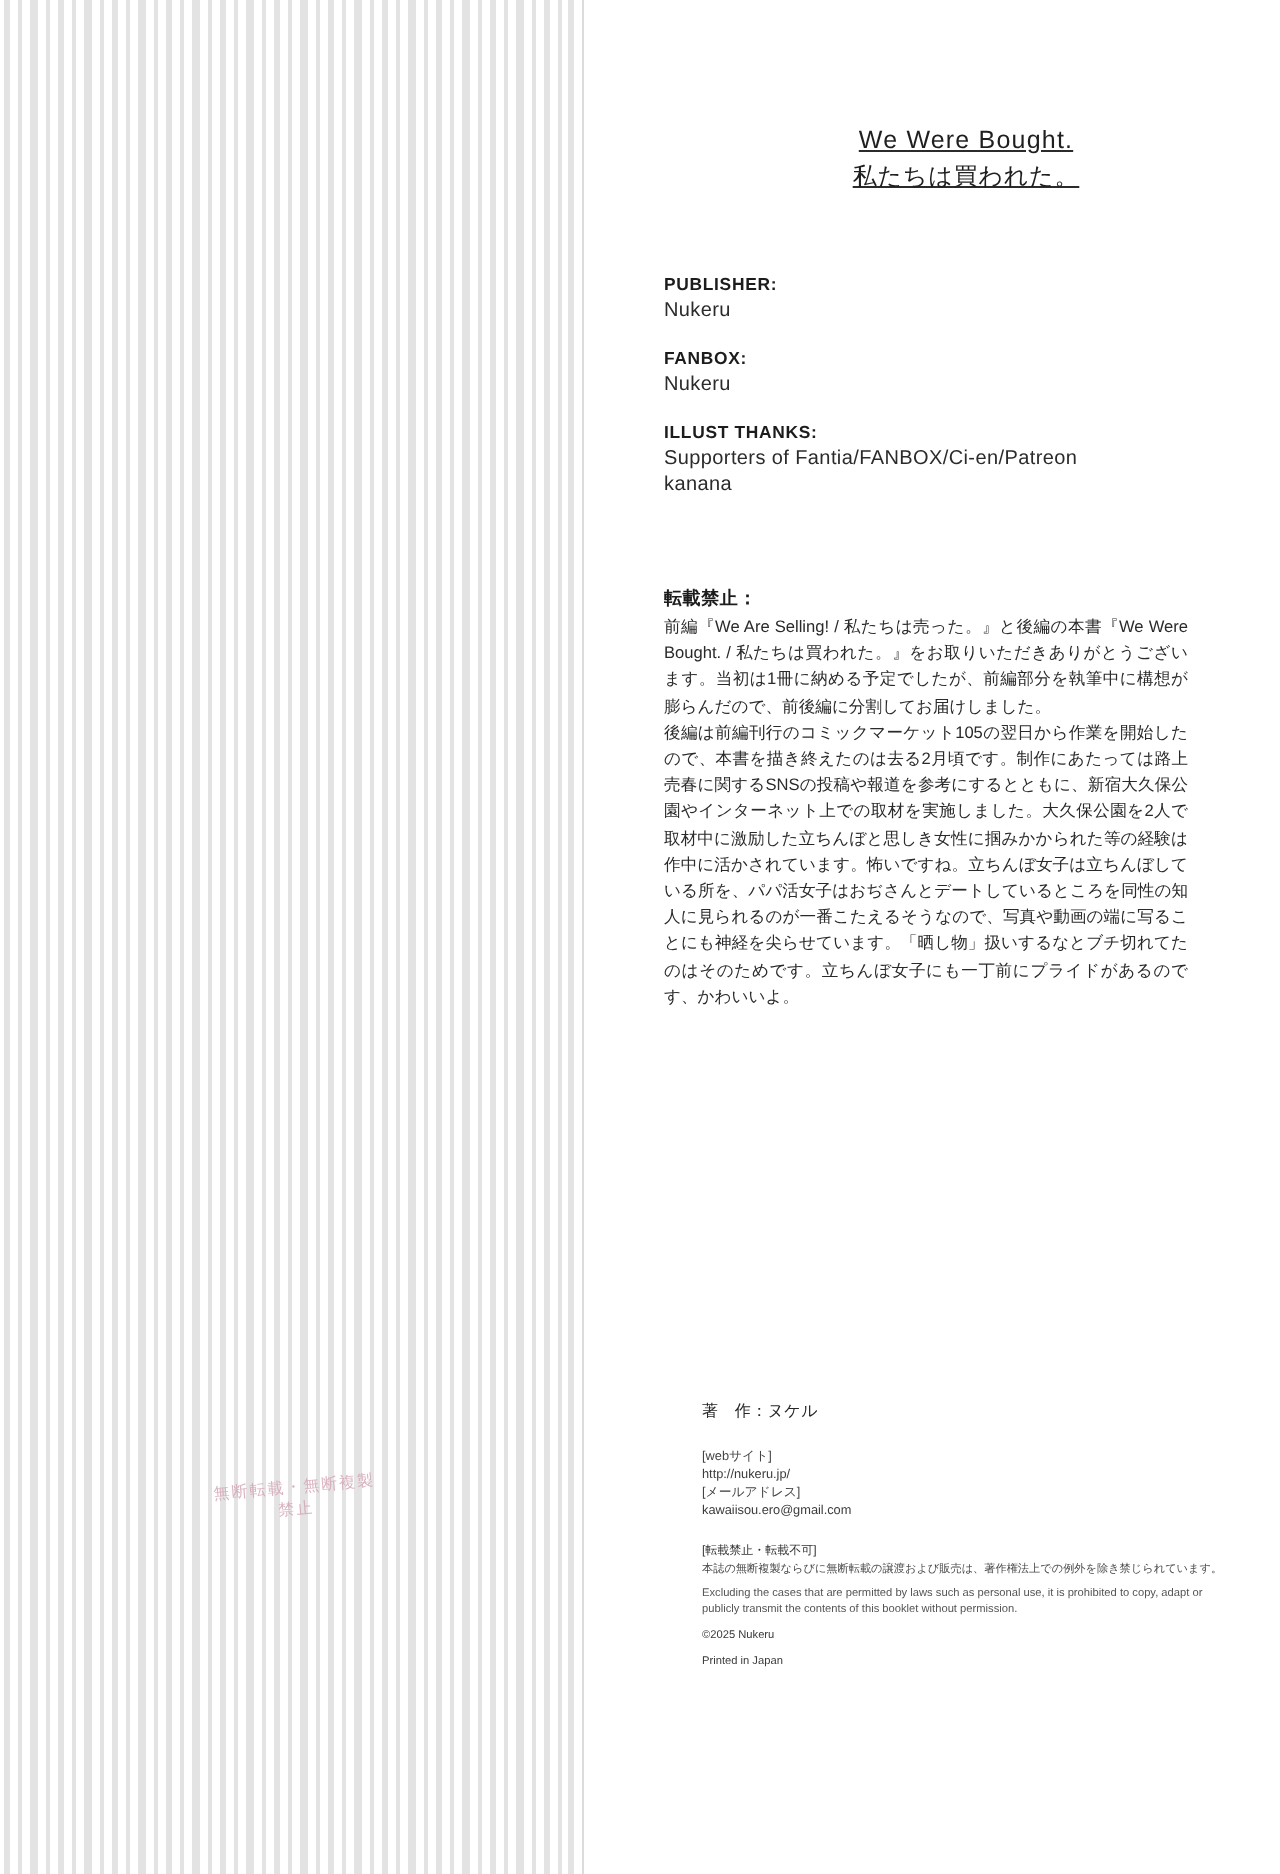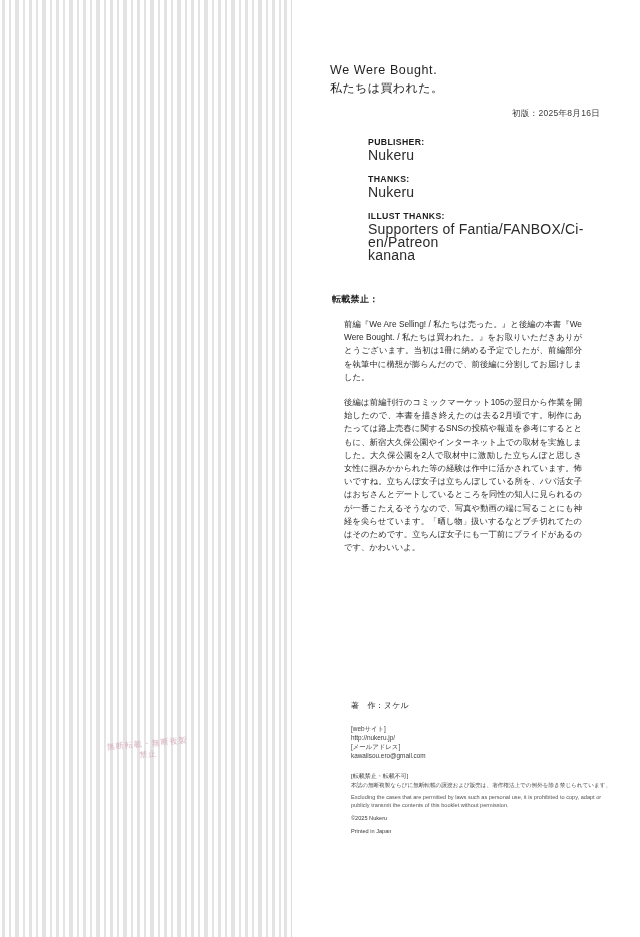--- a/index.html
+++ b/index.html
@@ -48,24 +48,25 @@
   .content {
     position: absolute;
     left: 330px;
     top: 0;
     width: 270px;
     height: 937px;
   }
 
   .title-block {
     position: absolute;
-    left: 0;
+    left: 18px;
     top: 62px;
     width: 270px;
-    text-align: left;
+    text-align: center;
+    text-decoration: underline;
   }
   .title-en {
     font-size: 12.5px;
     letter-spacing: .6px;
     color: #1f1f1f;
     font-weight: 400;
     line-height: 17px;
   }
   .title-ja {
     font-size: 12px;
@@ -83,51 +84,51 @@
     color: #3a3a3a;
     letter-spacing: .3px;
   }
 
   .credits {
     position: absolute;
     left: 2px;
     top: 136px;
     width: 266px;
   }
-  .credit-group { margin-bottom: 11px; margin-left: 36px; }
+  .credit-group { margin-bottom: 11px; }
   .credit-label {
     font-size: 8.7px;
     font-weight: bold;
     letter-spacing: .35px;
     color: #1c1c1c;
     line-height: 13px;
   }
   .credit-value {
-    font-size: 14px;
+    font-size: 10px;
     color: #2b2b2b;
     letter-spacing: .2px;
     line-height: 13px;
   }
 
   .afterword {
     position: absolute;
     left: 2px;
     top: 292px;
     width: 262px;
   }
   .afterword-heading {
     font-size: 9px;
     font-weight: bold;
     color: #1c1c1c;
     letter-spacing: .3px;
     line-height: 14px;
     margin-bottom: 1px;
   }
   .afterword p {
-    margin: 12px;
+    margin: 0;
     font-size: 8.3px;
     line-height: 13.2px;
     letter-spacing: 0px;
     color: #2a2a2a;
     text-align: justify;
   }
   .afterword p + p { margin-top: 0px; }
 
   
   .colophon {
@@ -233,29 +234,28 @@
     </div>
   <div class="fold"></div>
 
   <div class="content">
 
     <div class="title-block">
       <div class="title-en">We Were Bought.</div>
       <div class="title-ja">私たちは買われた。</div>
     </div>
 
-    <div class="edition">初版：2025年8月16日</div>
 
     <div class="credits">
       <div class="credit-group">
         <div class="credit-label">PUBLISHER:</div>
         <div class="credit-value">Nukeru</div>
       </div>
       <div class="credit-group">
-        <div class="credit-label">THANKS:</div>
+        <div class="credit-label">FANBOX:</div>
         <div class="credit-value">Nukeru</div>
       </div>
       <div class="credit-group">
         <div class="credit-label">ILLUST THANKS:</div>
         <div class="credit-value" style="white-space: pre-line;">Supporters of Fantia/FANBOX/Ci-en/Patreon
 kanana</div>
       </div>
     </div>
 
     <div class="afterword">

